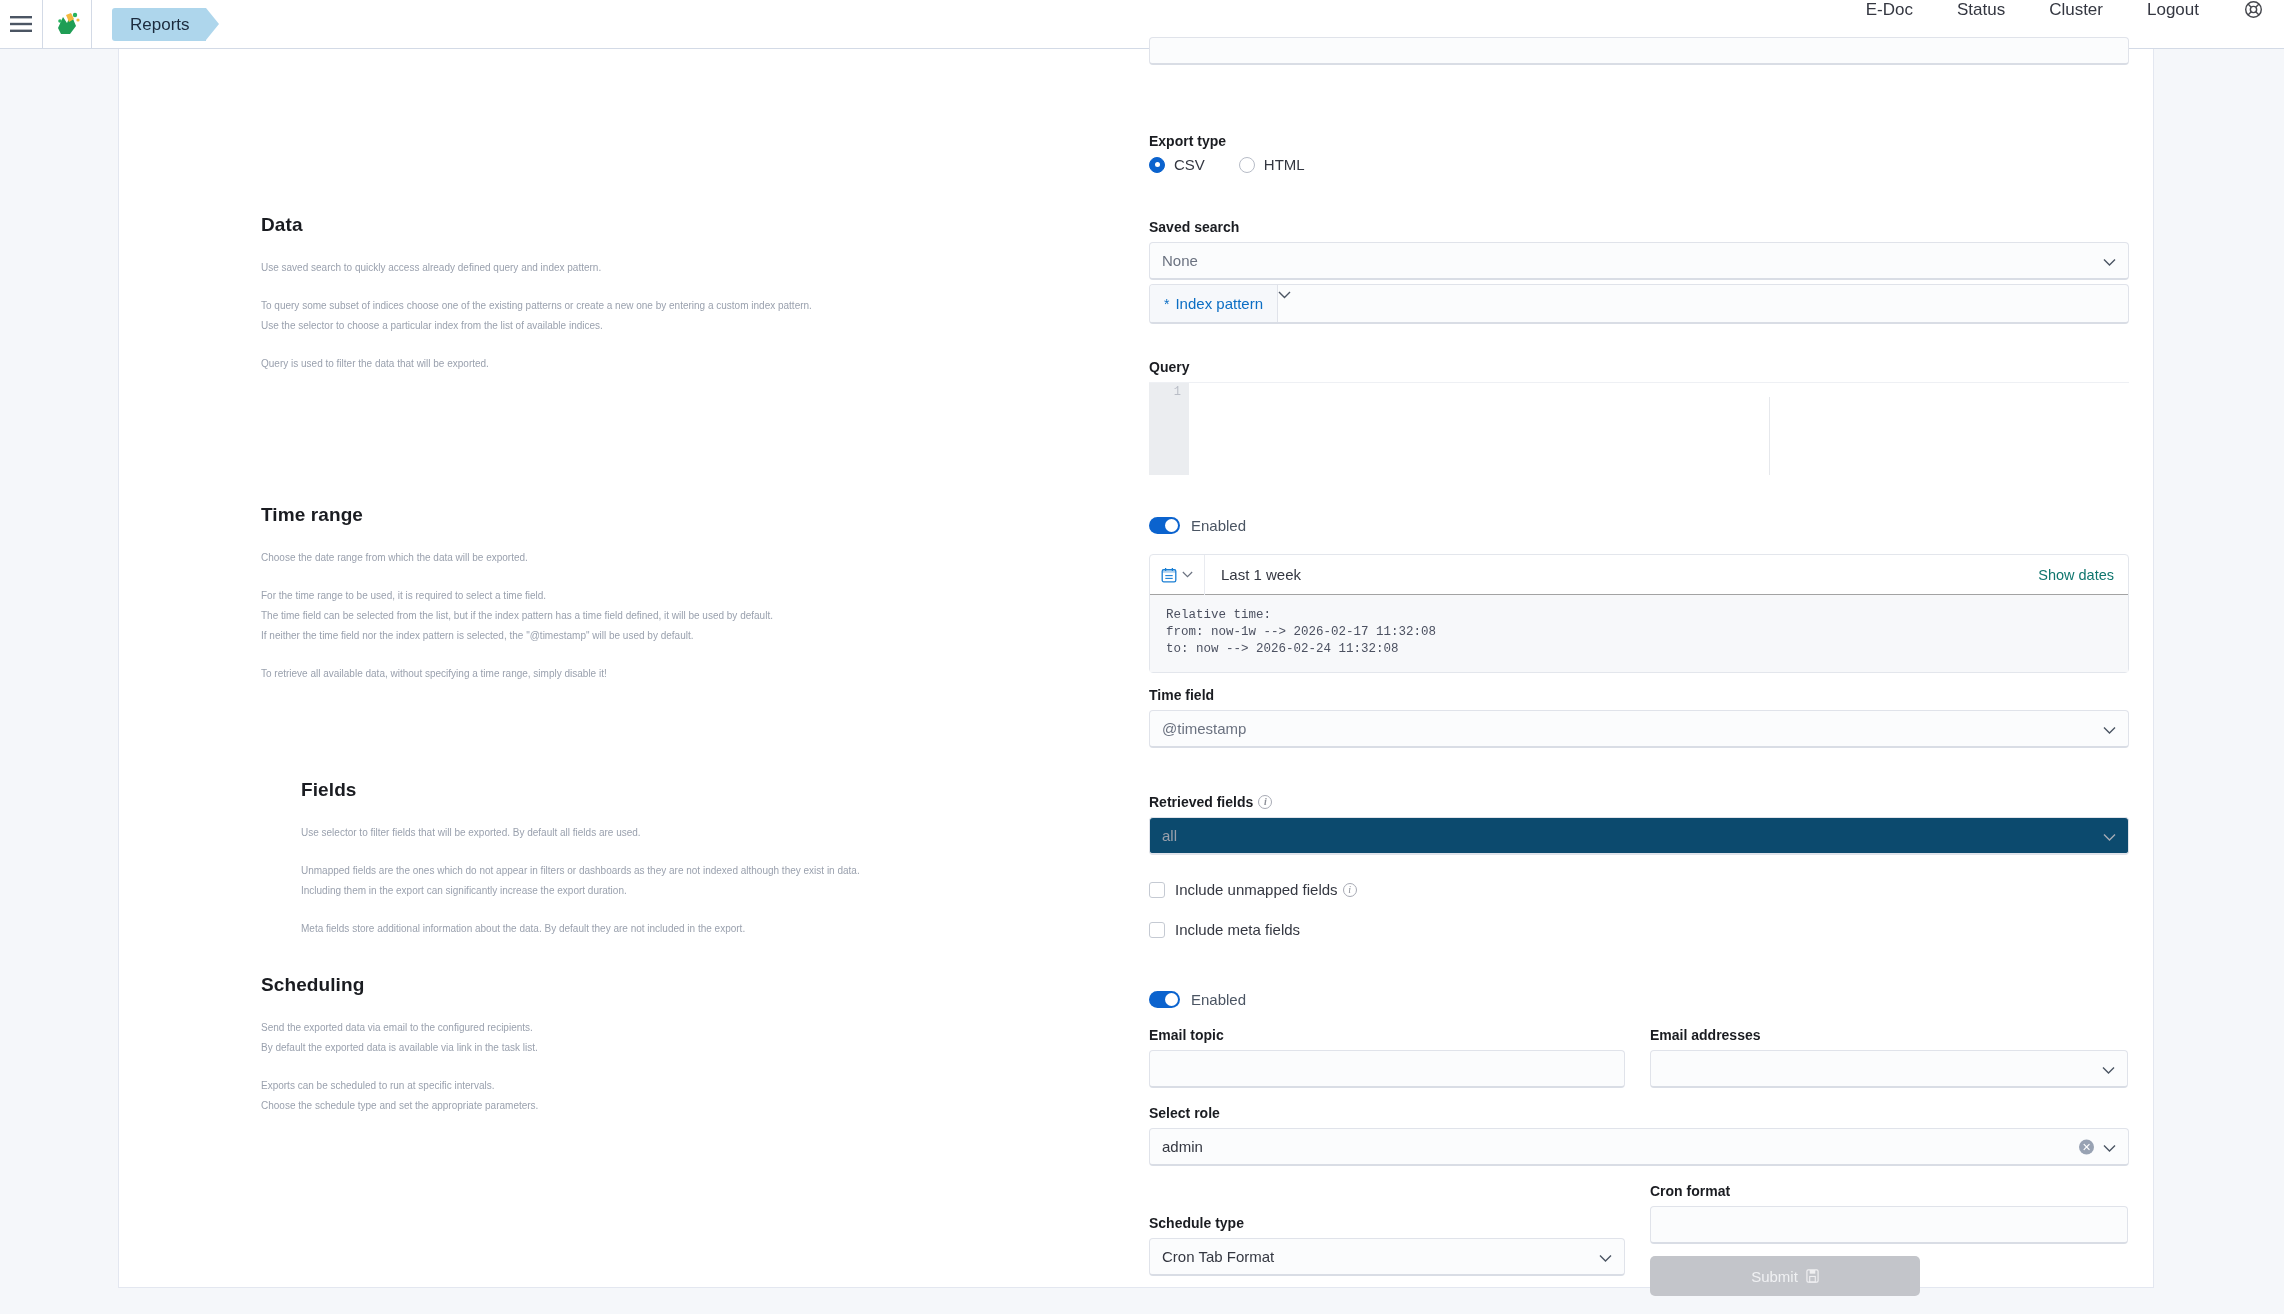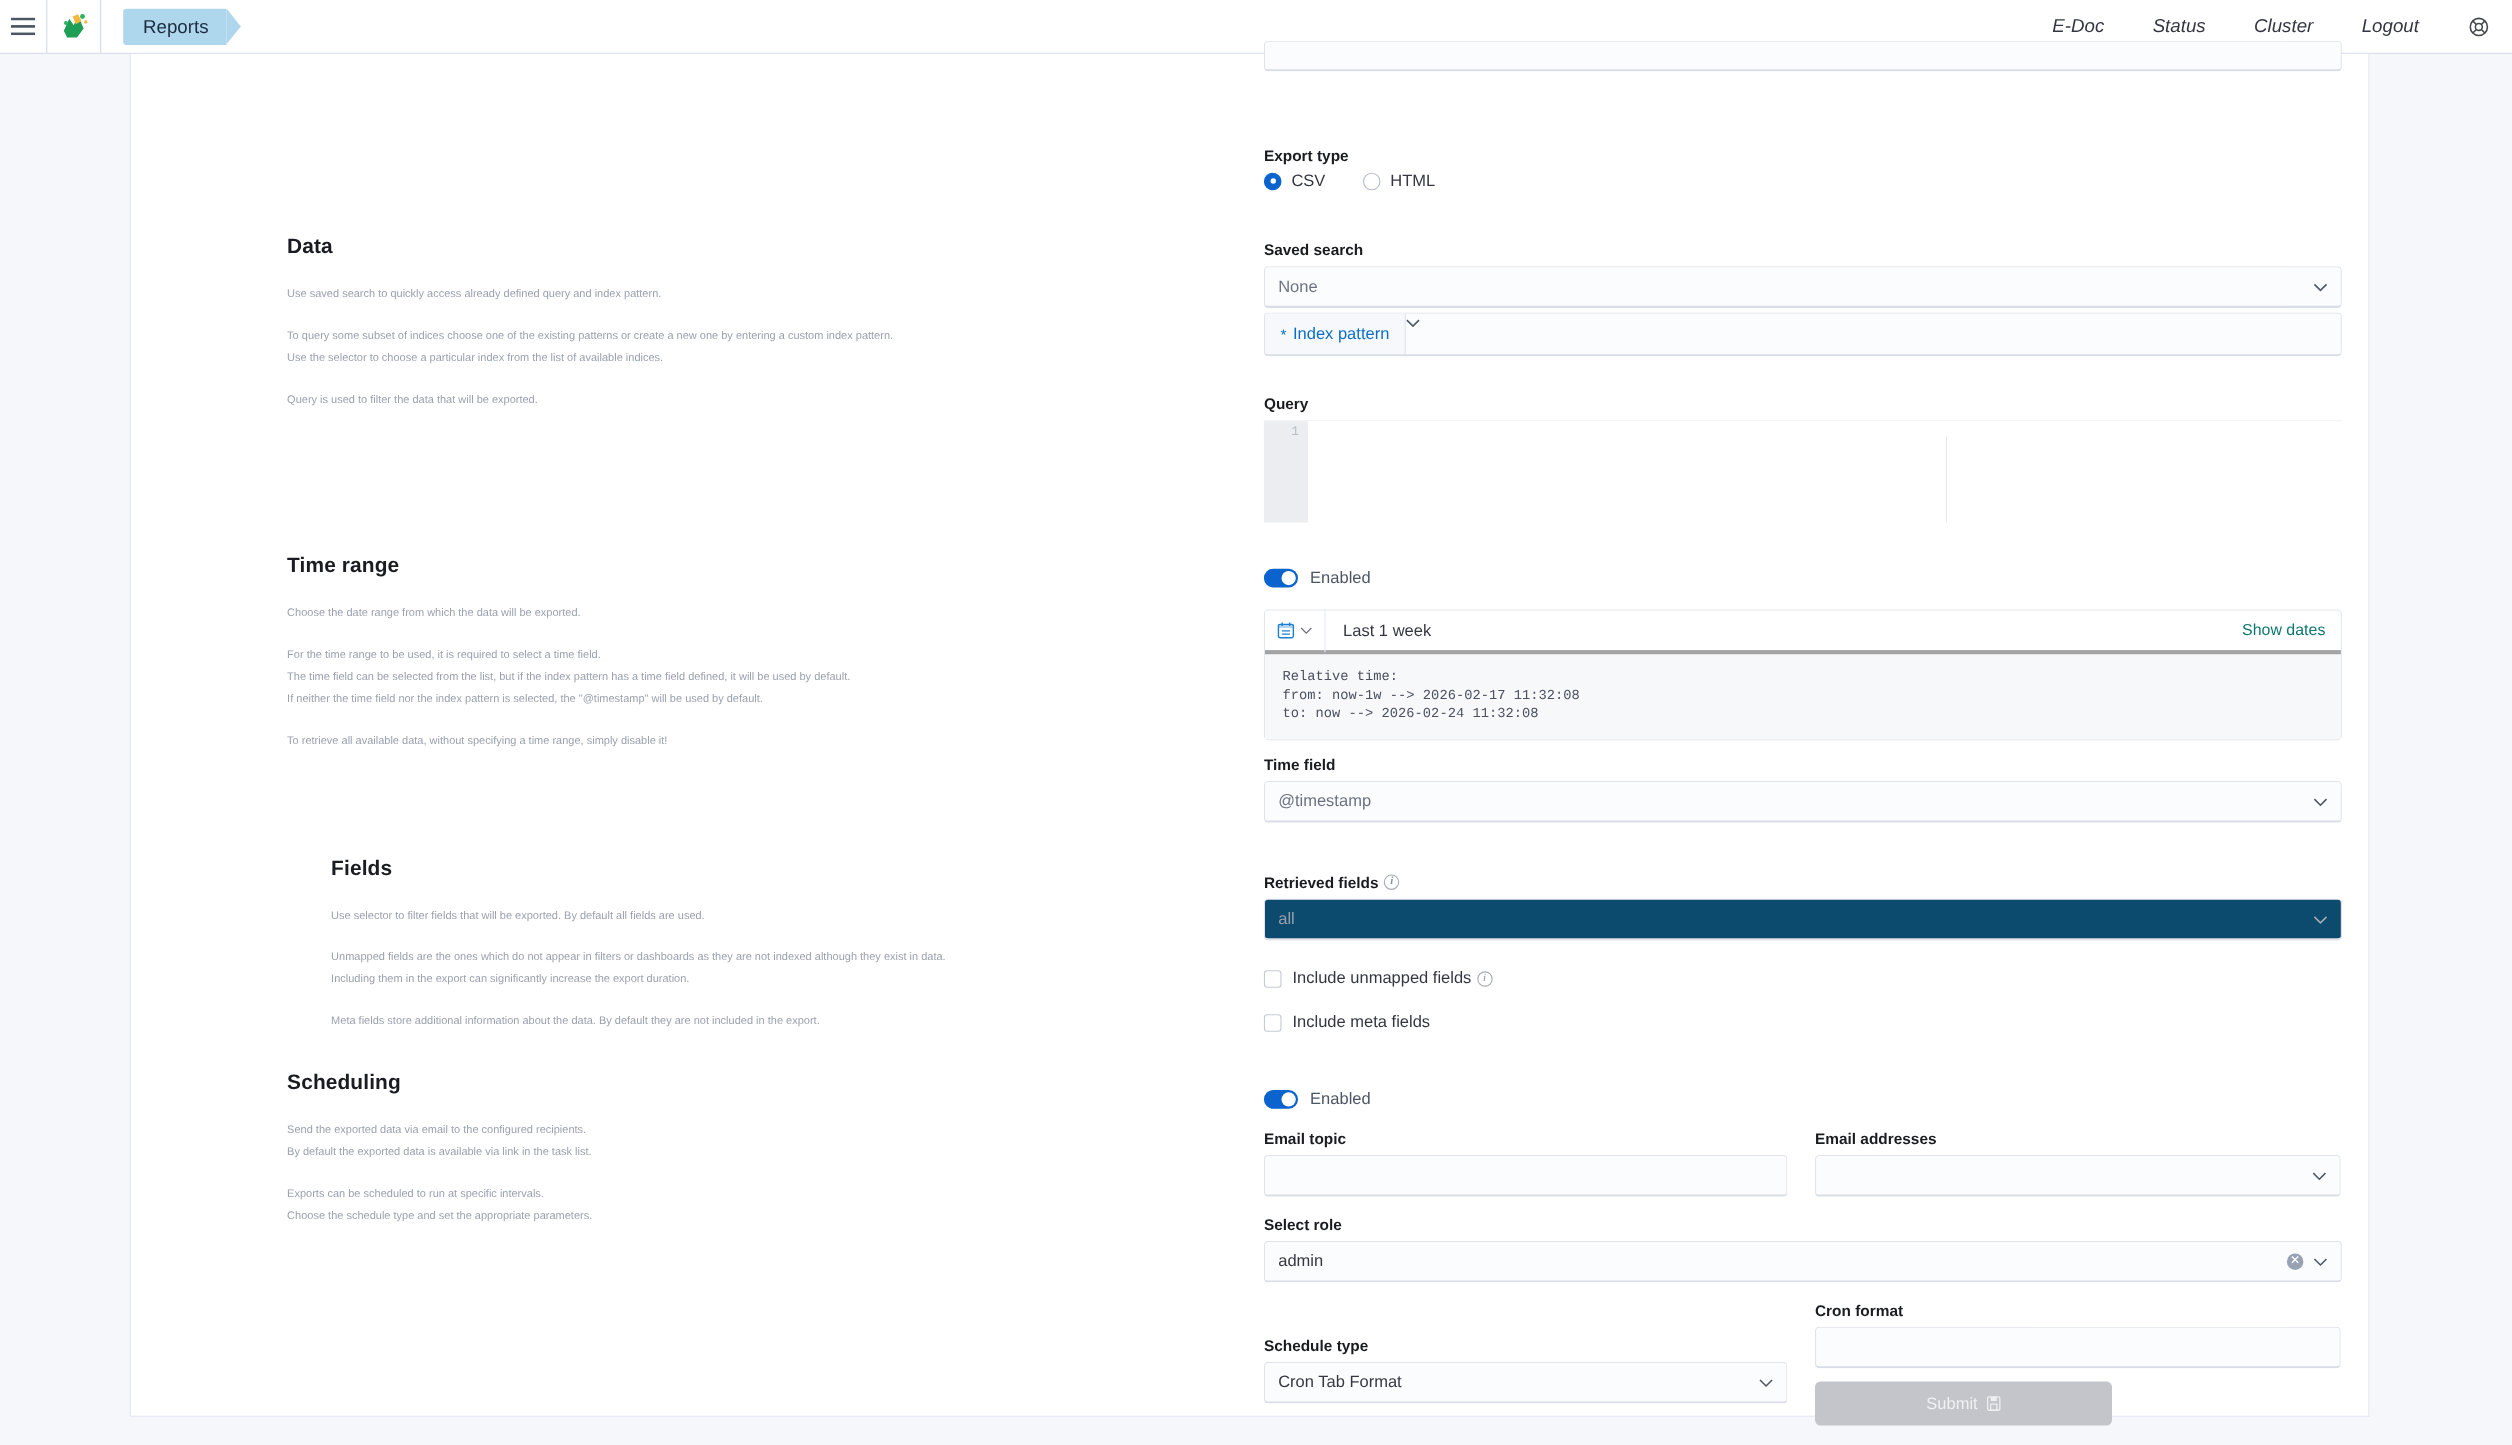--- a/index.html
+++ b/index.html
@@ -39,21 +39,21 @@
     white-space: nowrap;
   }
   .tb-tab::after {
     content: ""; position: absolute; right: -13px; top: 0;
     width: 0; height: 0;
     border-top: 16px solid transparent;
     border-bottom: 16px solid transparent;
     border-left: 13px solid #aed6ec;
   }
   .tb-spacer { flex: 1; }
-  .tb-right { display: flex; align-items: center; font-style: italic; }
+  .tb-right { display: flex; align-items: flex-start; }
   .tb-link {
     display: flex; align-items: center; padding: 0 22px;
     font-size: 17px; color: #343741; cursor: pointer; white-space: nowrap;
   }
   .tb-right .tb-divider { width: 1px; background: #d3dae6; }
   .tb-icon-btn {
     display: flex; align-items: center; justify-content: center;
     width: 62px; cursor: pointer;
   }
 
@@ -200,21 +200,21 @@
   .toggle::after {
     content: ""; position: absolute; top: 2px; left: 16px;
     width: 13px; height: 13px; border-radius: 50%; background: #fff;
   }
   .toggle-label { font-size: 15px; color: #4b5563; }
 
   
   .dp { border: 1px solid #e3e6ec; border-radius: 4px; background: #fff; }
   .dp-head {
     height: 40px; display: flex; align-items: center;
-    border-bottom: 4px solid #a3a3a3;
+    border-bottom: 1px solid #a3a3a3;
   }
   .dp-cal {
     display: flex; align-items: center; gap: 5px;
     height: 40px; padding: 0 11px;
     border-right: 1px solid #e9ebf0;
     cursor: pointer;
   }
   .dp-text { flex: 1; padding-left: 16px; font-size: 15px; color: #343741; cursor: pointer; }
   .dp-show { padding-right: 14px; font-size: 14.5px; color: #0f766e; cursor: pointer; }
   .dp-body {

